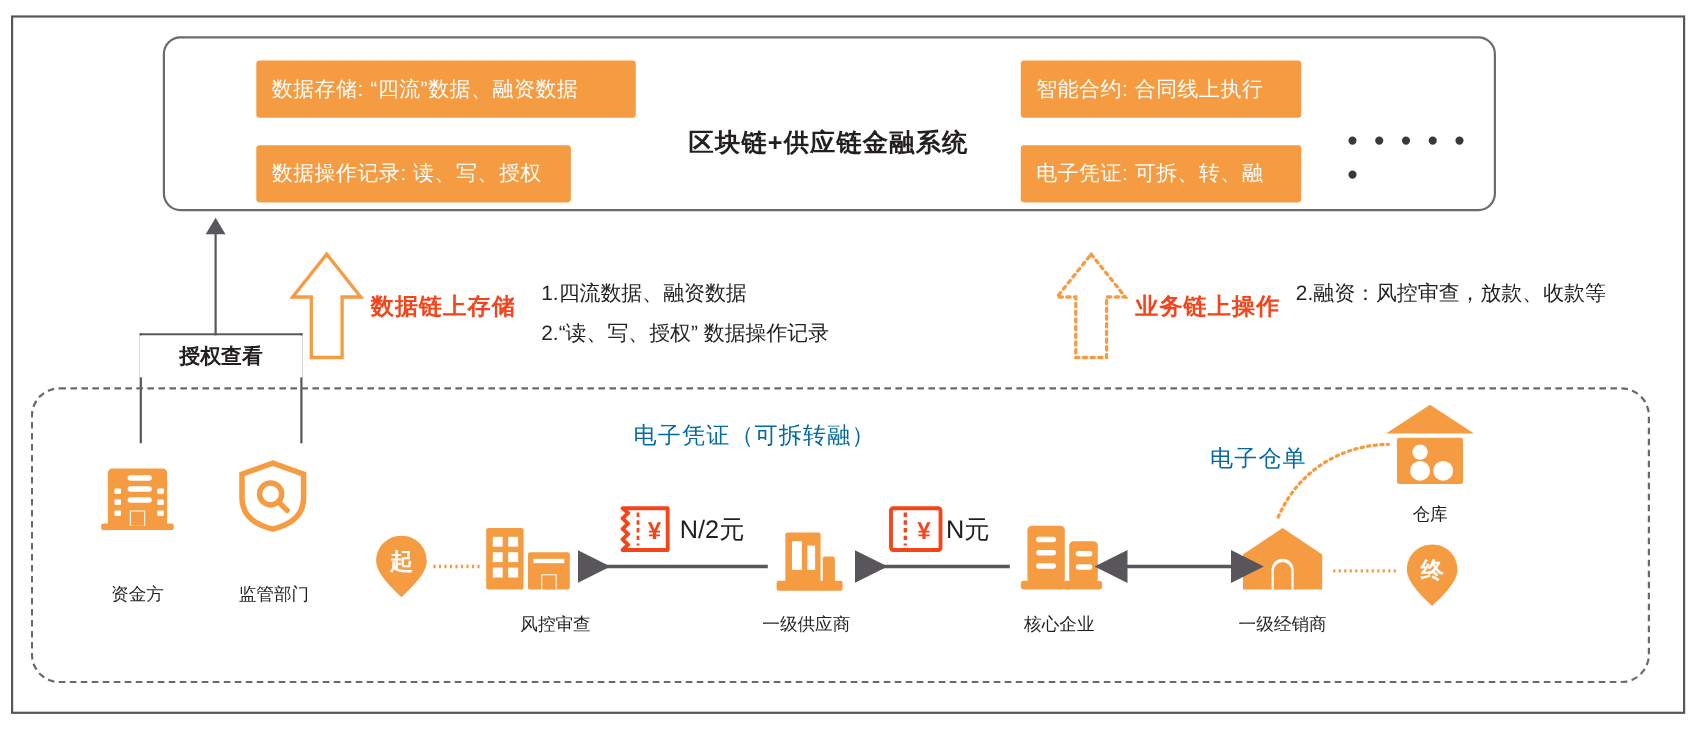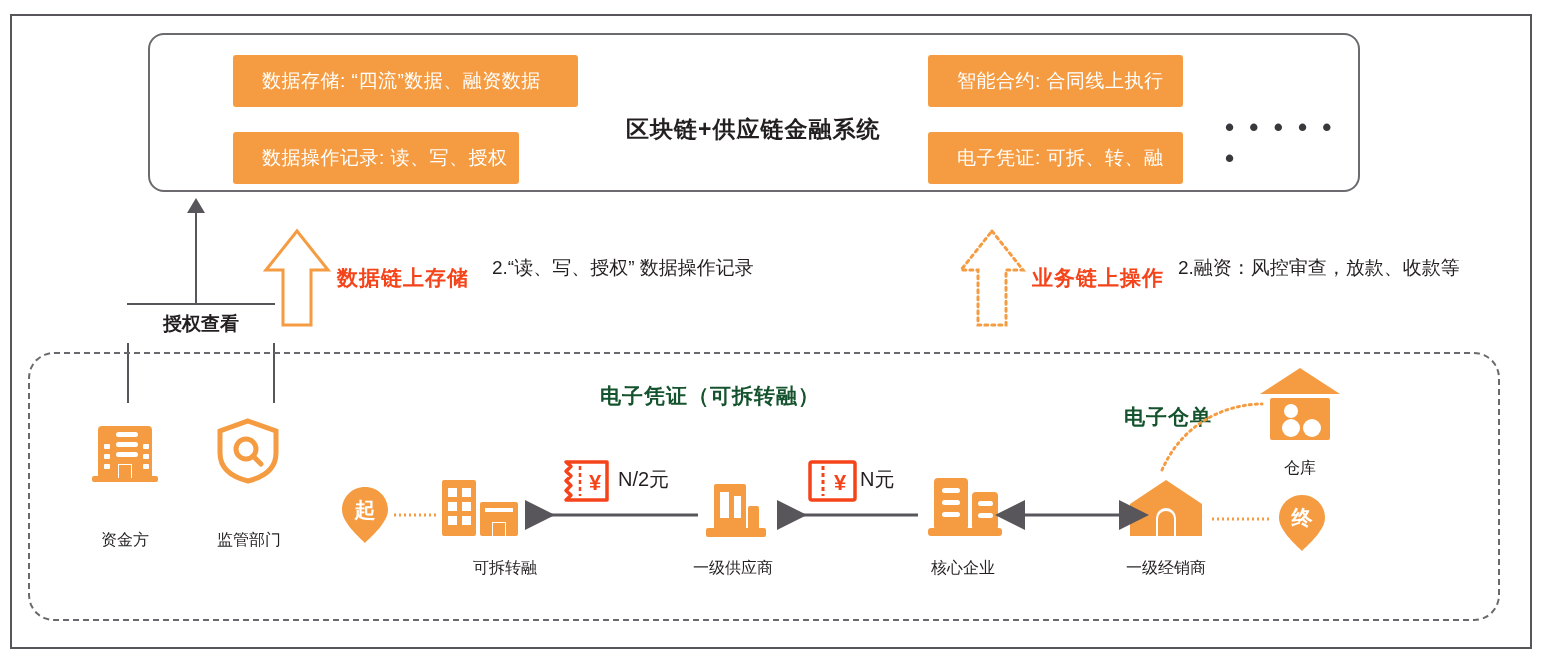--- a/index.html
+++ b/index.html
@@ -3,21 +3,21 @@
 <meta charset="utf-8">
 <style>
   html,body{margin:0;padding:0;background:#fff;}
   body{font-family:"Liberation Sans","DejaVu Sans",sans-serif;}
   #stage{position:relative;width:1545px;height:663px;background:#ffffff;overflow:hidden;}
 
   .outer-frame{position:absolute;left:10px;top:14px;width:1522px;height:635px;border:2px solid #58565a;box-sizing:border-box;}
 
   
   .sys-panel{position:absolute;left:148px;top:33px;width:1212px;height:159px;border:2px solid #6c6a6e;border-radius:16px;box-sizing:border-box;background:#fff;}
-  .feat-box{position:absolute;background:#f59c42;color:#fff;border-radius:3px;display:flex;align-items:center;padding-left:29px;box-sizing:border-box;font-size:19px;letter-spacing:.5px;white-space:nowrap;}
+  .feat-box{position:absolute;background:#f59c42;color:#fff;border-radius:3px;display:flex;align-items:center;padding-left:14px;box-sizing:border-box;font-size:19px;letter-spacing:.5px;white-space:nowrap;}
   #feat-0{left:233px;top:55px;width:345px;height:52px;}
   #feat-1{left:233px;top:132px;width:286px;height:52px;}
   #feat-2{left:928px;top:55px;width:255px;height:52px;}
   #feat-3{left:928px;top:132px;width:255px;height:52px;}
   .sys-title{position:absolute;left:624px;top:112px;font-size:23px;font-weight:bold;color:#231f20;white-space:nowrap;letter-spacing:1px;}
   .ellipsis-dots{position:absolute;left:1223px;top:110px;font-size:26px;color:#3a383c;letter-spacing:4px;font-weight:bold;}
 
   
   .dashed-box{position:absolute;left:28px;top:352px;width:1472px;height:269px;border:2px dashed #6a686c;border-radius:26px;box-sizing:border-box;}
 
@@ -33,25 +33,25 @@
 
   .chain-label{position:absolute;color:#f5431a;font-size:21px;font-weight:bold;white-space:nowrap;letter-spacing:1px;}
   #lbl-store{left:337px;top:264px;}
   #lbl-ops{left:1032px;top:264px;}
 
   .bullet-list{position:absolute;font-size:19px;color:#231f20;line-height:36px;white-space:nowrap;}
   #list-left{left:492px;top:250px;}
   #list-right{left:1178px;top:250px;}
   .node-label{position:absolute;font-size:16px;color:#231f20;white-space:nowrap;text-align:center;}
 
-  .red-title{position:absolute;color:#14532d;font-size:21px;font-weight:bold;white-space:nowrap;letter-spacing:1px;margin-left:24px;}
+  .red-title{position:absolute;color:#0369a1;font-size:21px;font-weight:normal;white-space:nowrap;letter-spacing:1px;}
   #title-voucher{left:576px;top:382px;}
   #title-warehouse{left:1100px;top:403px;}
 
-  .money-text{position:absolute;font-size:20px;color:#231f20;white-space:nowrap;}
+  .money-text{position:absolute;font-size:23px;color:#231f20;white-space:nowrap;}
   #money-0{left:618px;top:466px;}
   #money-1{left:860px;top:466px;}
 
   .svg-layer{position:absolute;left:0;top:0;width:1545px;height:663px;pointer-events:none;}
   .icon-holder{position:absolute;}
 </style>
 </head>
 <body>
 
 <div id="stage">
@@ -82,20 +82,21 @@
   <div class="uparrow" style="left:958px;top:228px;">
     <svg width="68" height="100" viewBox="0 0 68 100">
       <polygon points="34,3 65,42 48,42 48,97 20,97 20,42 3,42" fill="none" stroke="#f59c42" stroke-width="3" stroke-dasharray="3,4" stroke-linecap="round"></polygon>
     </svg>
   </div>
 
   <div class="chain-label" id="lbl-store">数据链上存储</div>
   <div class="chain-label" id="lbl-ops">业务链上操作</div>
 
   <div class="bullet-list" id="list-left">
+    <div>1.四流数据、融资数据</div>
     <div>2.“读、写、授权” 数据操作记录</div>
   </div>
 
   <div class="bullet-list" id="list-right">
     <div>2.融资：风控审查，放款、收款等</div>
   </div>
 
   <div class="dashed-box"></div>
 
   <div class="icon-holder" style="left:86px;top:414px;">
@@ -148,21 +149,21 @@
         <rect x="22" y="24" width="9" height="9" fill="#fff"></rect>
         <rect x="8" y="38" width="9" height="9" fill="#fff"></rect>
         <rect x="22" y="38" width="9" height="9" fill="#fff"></rect>
         <rect x="40" y="24" width="38" height="34" rx="2"></rect>
         <rect x="45" y="30" width="28" height="4" fill="#fff"></rect>
         <path d="M52 44 h14 v14 h-14 z" fill="#fff"></path>
         <path d="M53 45 h12 v13 h-12 z" fill="#f59c42"></path>
       </g>
     </svg>
   </div>
-  <div class="node-label" style="left:450px;top:558px;width:110px;">可拆转融</div>
+  <div class="node-label" style="left:450px;top:558px;width:110px;">风控审查</div>
 
   <div class="icon-holder" style="left:702px;top:482px;">
     <svg width="70" height="56" viewBox="0 0 70 56">
       <g fill="#f59c42">
         <rect x="12" y="2" width="32" height="46" rx="2"></rect>
         <rect x="46" y="24" width="11" height="24" rx="2"></rect>
         <rect x="4" y="46" width="60" height="9" rx="2"></rect>
         <rect x="18" y="10" width="9" height="26" fill="#fff"></rect>
         <rect x="32" y="14" width="7" height="22" fill="#fff"></rect>
       </g>

